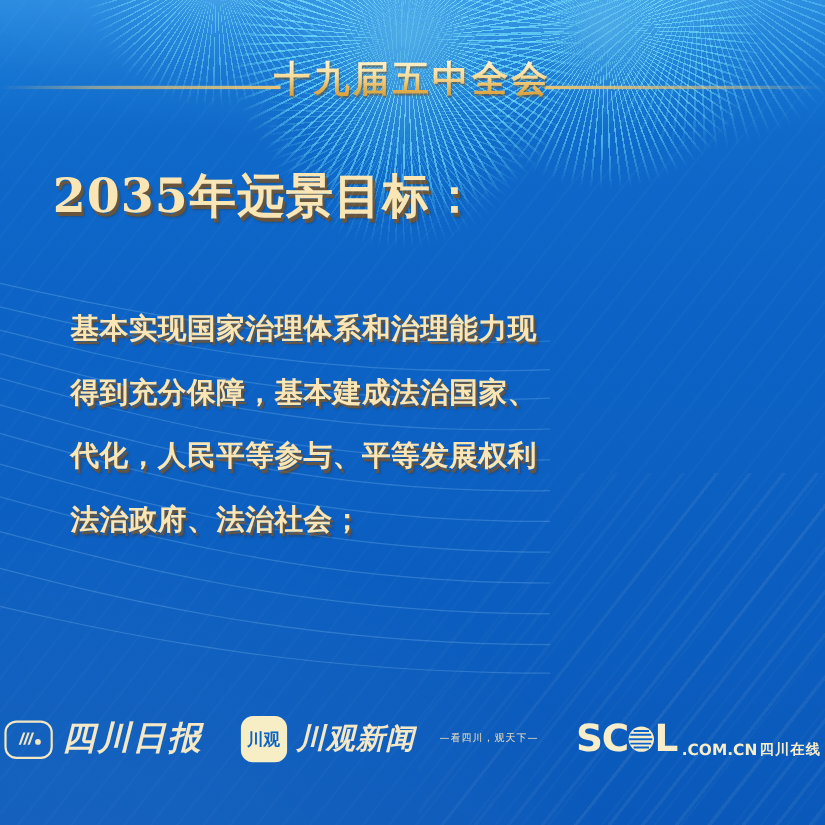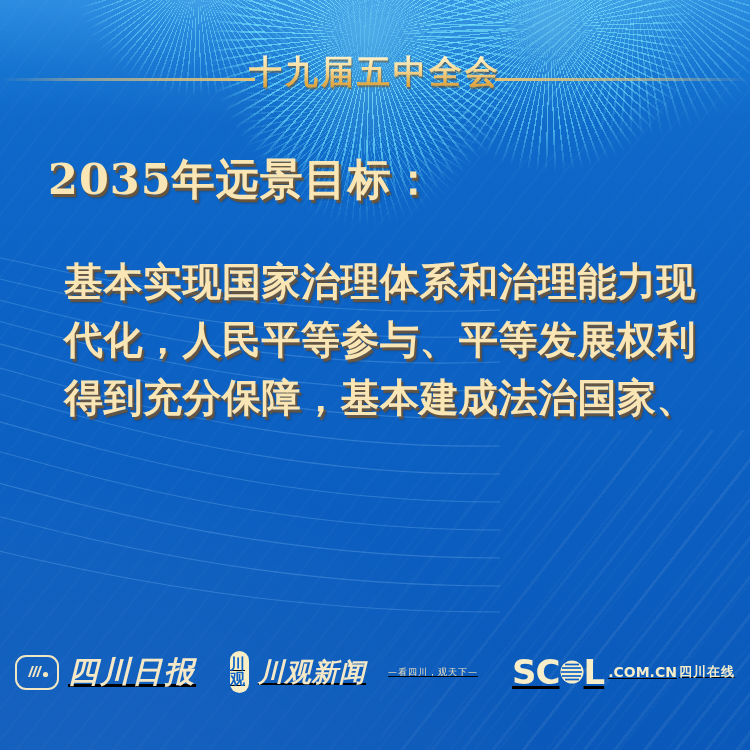--- a/index.html
+++ b/index.html
@@ -153,44 +153,43 @@
     letter-spacing: 1px;
     color: #fae6b4;
     text-shadow:
       2px 3px 0px rgba(146,86,16,0.65),
       3px 4px 2px rgba(60,30,0,0.30);
     white-space: nowrap;
   }
 
   .body-text {
     position: absolute;
-    top: 252px; left: 64px;
+    top: 270px; left: 64px;
     width: 628px;
     font-family: "DejaVu Serif", "Liberation Serif", serif;
     font-weight: 700;
-    font-size: 39px;
+    font-size: 26px;
     line-height: 58px;
     letter-spacing: 0.5px;
     color: #fae6b4;
     text-shadow:
       2px 3px 0px rgba(146,86,16,0.62),
       3px 4px 2px rgba(60,30,0,0.28);
   }
   .body-line { white-space: nowrap; }
 
   
   .footer {
     position: absolute;
     left: 0; right: 0; top: 640px;
     height: 64px;
     display: flex;
     align-items: center;
     justify-content: center;
     gap: 34px;
-    text-decoration: underline;
   }
   .logo { display: flex; align-items: center; }
 
   
   .logo-scrb { gap: 9px; }
   .scrb-mark {
     width: 40px; height: 31px;
     border: 2px solid #f3e6c2;
     border-radius: 11px;
     display: flex; align-items: center; justify-content: center;
@@ -202,21 +201,21 @@
     font-size: 30px;
     letter-spacing: 2px;
     color: #f5e8c6;
     font-style: italic;
     line-height: 1;
   }
 
   
   .logo-cgxw { gap: 9px; }
   .cgxw-badge {
-    width: 19px; height: 42px;
+    width: 42px; height: 42px;
     border-radius: 11px;
     background: #f7eec6;
     display: flex; align-items: center; justify-content: center;
     color: #0c62c6;
     font-family: "DejaVu Serif", "Liberation Serif", serif;
     font-weight: 700;
     font-size: 15px;
     letter-spacing: 0px;
     line-height: 1;
   }
@@ -234,21 +233,21 @@
     font-family: "DejaVu Sans", "Liberation Sans", sans-serif;
     font-size: 9px;
     letter-spacing: 1px;
     color: #efe0bb;
     line-height: 1;
     white-space: nowrap;
     margin-left: 20px;
   }
 
   
-  .logo-scol { gap: 4px; align-items: center; }
+  .logo-scol { gap: 4px; align-items: flex-end; }
   .scol-word {
     font-family: "DejaVu Sans", "Liberation Sans", sans-serif;
     font-weight: 700;
     font-size: 34px;
     letter-spacing: -1px;
     color: #f7edc9;
     line-height: 1;
     display: flex; align-items: center;
   }
   .scol-globe {
@@ -322,22 +321,23 @@
     <div class="rule rule-right"></div>
 
     <div class="header">
       <span class="header-title">十九届五中全会</span>
     </div>
 
     <div class="main-title">2035年远景目标：</div>
 
     <div class="body-text">
       <div class="body-line">基本实现国家治理体系和治理能力现</div>
+      <div class="body-line">得到充分保障，基本建成法治国家、</div>
       <div class="body-line">代化，人民平等参与、平等发展权利</div>
-      <div class="body-line">得到充分保障，基本建成法治国家、</div>
+      <div class="body-line">法治政府、法治社会；</div>
     </div>
 
     <div class="footer">
 
       <div class="logo logo-scrb">
         <span class="scrb-mark">
           <svg width="26" height="18" viewBox="0 0 26 18" aria-hidden="true">
             <g fill="#f3e6c2">
               <path d="M4 14 L8 3 L10 3 L6 14 Z"></path>
               <path d="M8 14 L12 3 L14 3 L10 14 Z"></path>

